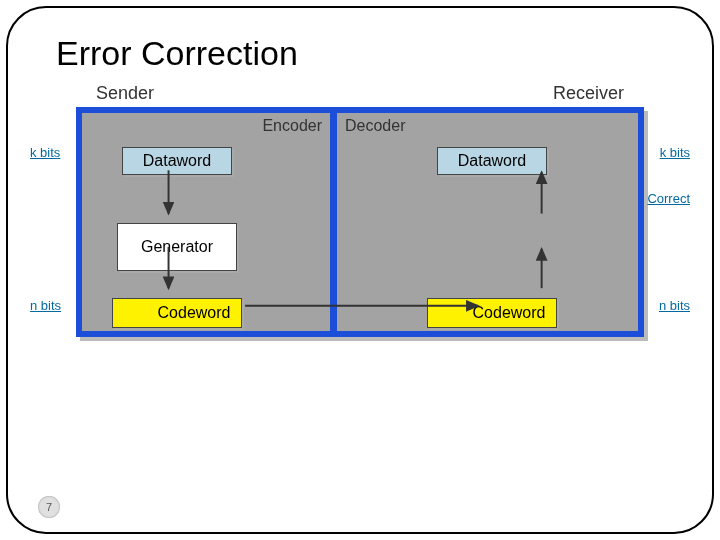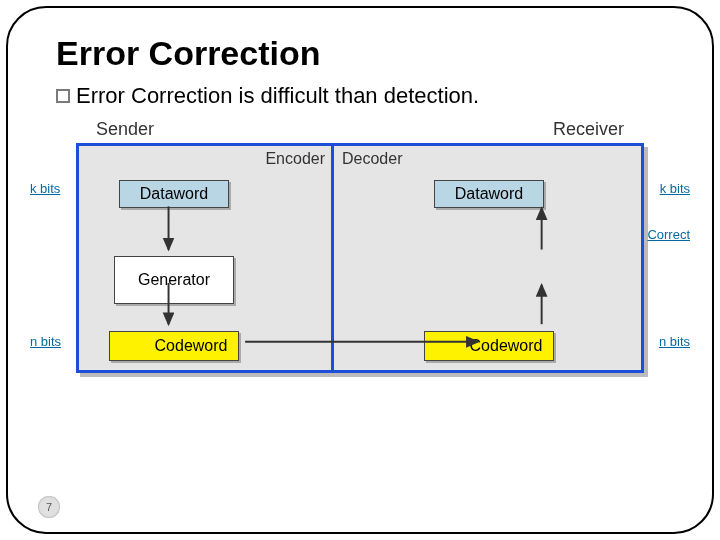--- a/index.html
+++ b/index.html
@@ -13,21 +13,21 @@
   }
   .slide {
     position: absolute;
     left: 6px; top: 6px; right: 6px; bottom: 6px;
     border: 2px solid #000;
     border-radius: 40px;
     padding: 20px 28px;
   }
   .title {
     font-size: 34px;
-    font-weight: 700;
+    font-weight: 400;
     margin: 6px 0 10px 20px;
     color: #000;
   }
   .bullet-row {
     display: flex;
     align-items: center;
     margin-left: 20px;
     margin-bottom: 10px;
   }
   .bullet-box {
@@ -44,22 +44,22 @@
     width: 100%;
     height: 320px;
   }
   .side-label {
     position: absolute;
     font-size: 18px;
     color: #333;
   }
   .panel {
     position: absolute;
-    border: 3px solid #1d4ed8;
-    background: #e5e5e5;
+    border: 6px solid #1d4ed8;
+    background: #a3a3a3;
     box-shadow: 4px 4px 0 #bbb;
   }
   .panel-title {
     position: absolute;
     font-size: 16px;
     color: #333;
   }
   .block {
     position: absolute;
     border: 1px solid #444;
@@ -100,24 +100,20 @@
     box-shadow: inset 0 0 2px #888;
   }
 </style>
 </head>
 <body>
 
 <div class="slide">
 
   <div class="title">Error Correction</div>
 
-  <div class="bullet-row">
-    <span class="bullet-box"></span>
-    <span class="bullet-text">Error Correction is difficult than detection.</span>
-  </div>
 
   <div class="diagram">
 
     <div class="side-label" style="left:60px; top:0;">Sender</div>
     <div class="side-label" style="right:60px; top:0;margin-left:12px;">Receiver</div>
 
     <div class="panel" style="left:40px; top:24px; width:260px; height:230px;">
       <div class="panel-title" style="right:8px; top:4px;">Encoder</div>
 
       <div class="block dataword" style="left:40px; top:34px; width:110px; height:28px;">Dataword</div>

